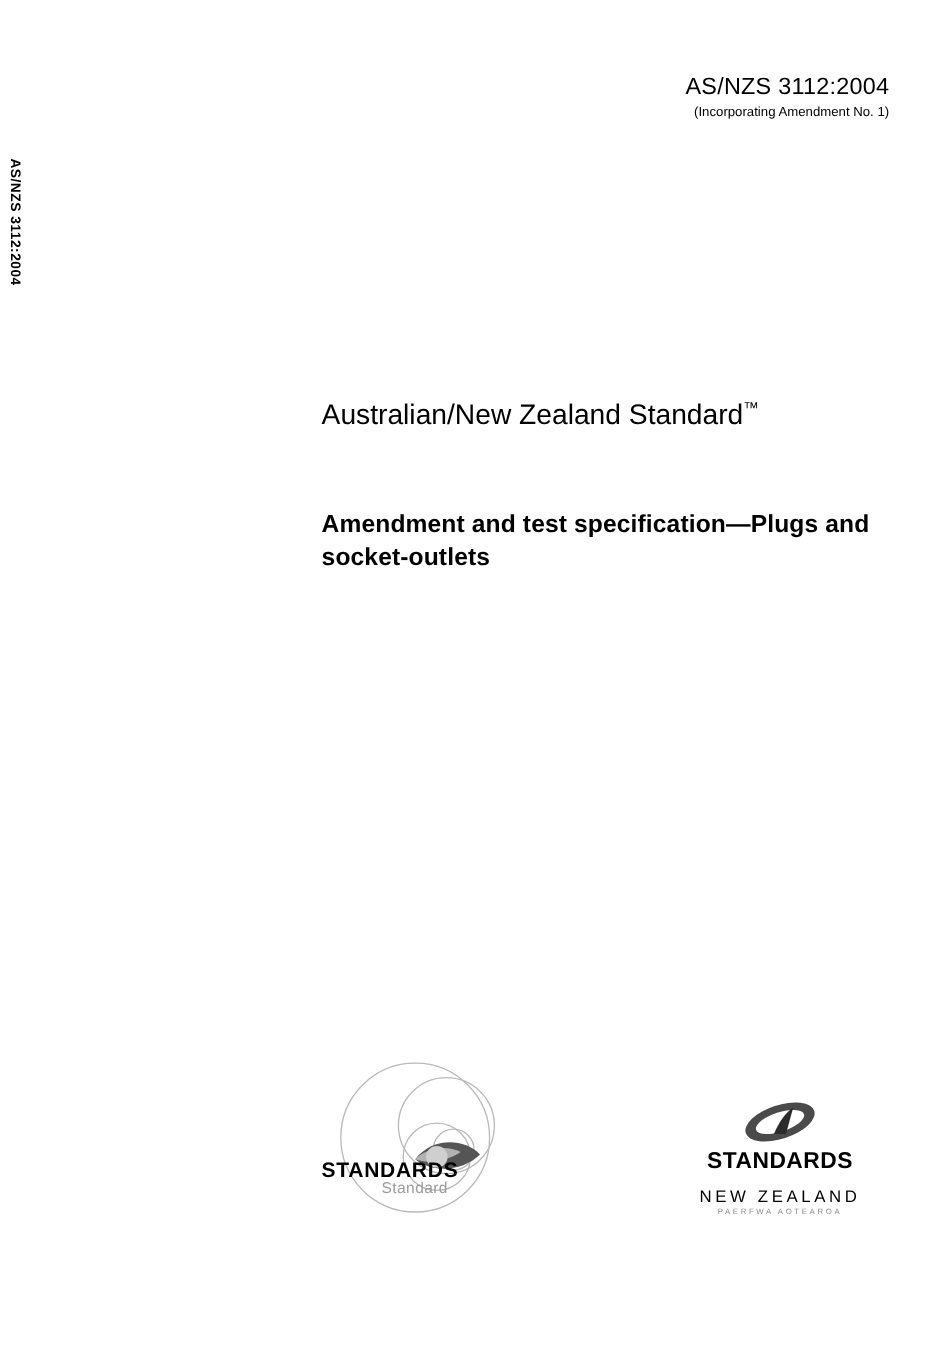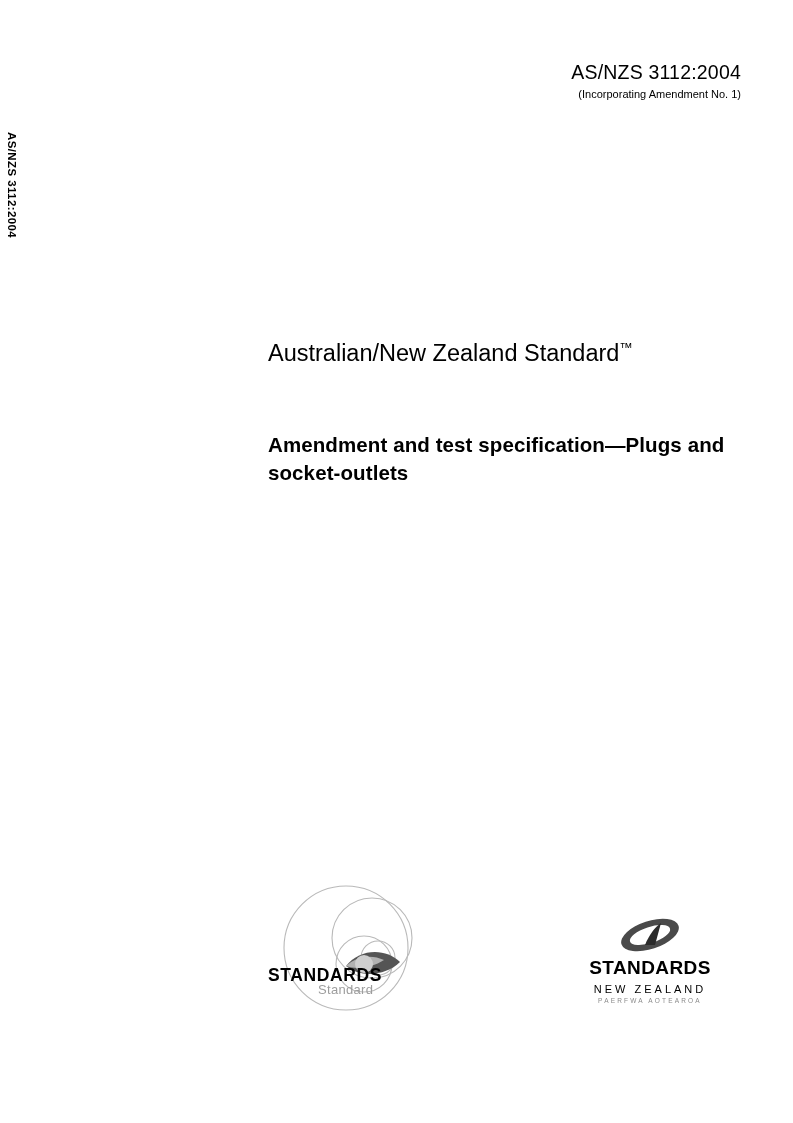--- a/index.html
+++ b/index.html
@@ -47,21 +47,21 @@
   .doc-id .amendment {
     font-size: 11px;
     margin-top: 4px;
     line-height: 1.25;
   }
 
   
   .title-block {
     position: absolute;
     left: 268px;
-    top: 338px;
+    top: 330px;
     width: 470px;
   }
   .standard-kind {
     font-size: 23.5px;
     line-height: 1.3;
     white-space: nowrap;
   }
   .standard-kind .tm {
     font-size: 13px;
     vertical-align: super;
@@ -122,23 +122,23 @@
     height: 100px;
     text-align: center;
   }
   .logo-nz .nz-text {
     font-size: 19px;
     font-weight: bold;
     letter-spacing: 0.4px;
     margin-top: 2px;
   }
   .logo-nz .nz-sub1 {
-    font-size: 11px;
+    font-size: 14px;
     letter-spacing: 3px;
-    margin-top: 4px;
+    margin-top: 10px;
   }
   .logo-nz .nz-sub2 {
     font-size: 6.5px;
     letter-spacing: 2.2px;
     color: #8a8a8a;
     margin-top: 2px;
   }
   .logo-nz svg {
     display: block;
     margin: 0 auto;

